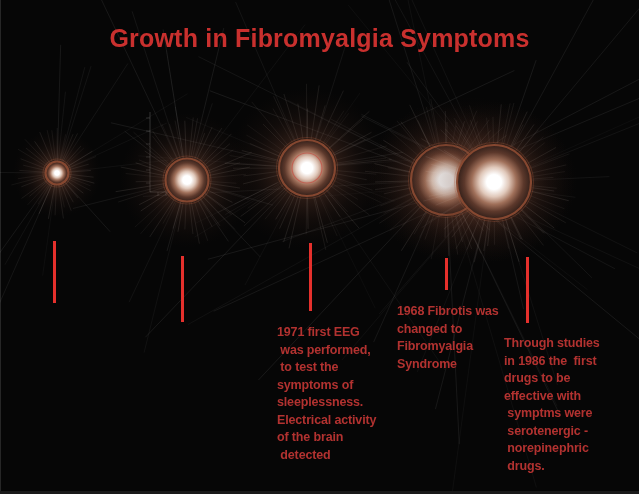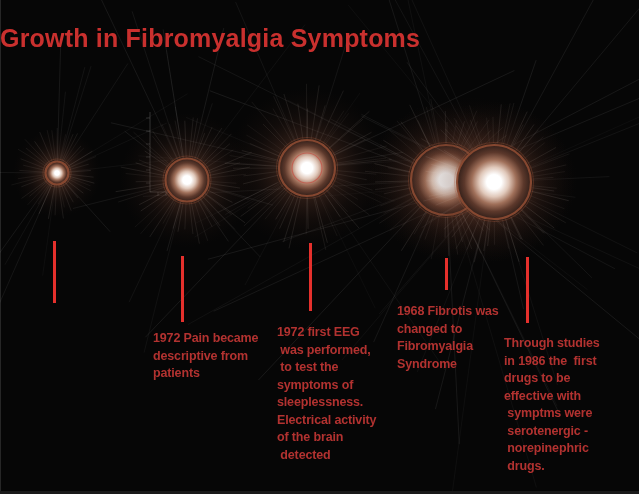--- a/index.html
+++ b/index.html
@@ -6,20 +6,21 @@
   #canvas{
     position:relative;
     width:639px;height:494px;
     background:#060606;
     overflow:hidden;
     font-family:"Liberation Sans", sans-serif;
   }
   #art{position:absolute;left:0;top:0;width:639px;height:494px;}
   .title{
     position:absolute;top:24px;left:0;width:100%;
+    text-align:center;
     font-size:25px;font-weight:600;letter-spacing:0.2px;
     color:var(--title-red,#c9302e);
   }
   .connector{
     position:absolute;width:3px;
     background:var(--connector-red,#e5302c);
   }
   #connector-1{left:53px;top:241px;height:62px;}
   #connector-2{left:181px;top:256px;height:66px;}
   #connector-3{left:309px;top:243px;height:68px;}
@@ -454,24 +455,21 @@
   </svg>
 
   <div class="title">Growth in Fibromyalgia Symptoms</div>
 
   <div id="connector-1" class="connector"></div>
   <div id="connector-2" class="connector"></div>
   <div id="connector-3" class="connector"></div>
   <div id="connector-4" class="connector"></div>
   <div id="connector-5" class="connector"></div>
 
-  <div id="text-2" class="milestone-text">1972 Pain became
-descriptive from
-patients</div>
-  <div id="text-3" class="milestone-text">1972 first EEG
+  <div id="text-3" class="milestone-text">1971 first EEG
  was performed,
  to test the
 symptoms of
 sleeplessness.
 Electrical activity
 of the brain
  detected</div>
   <div id="text-4" class="milestone-text">1968 Fibrotis was
 changed to
 Fibromyalgia

